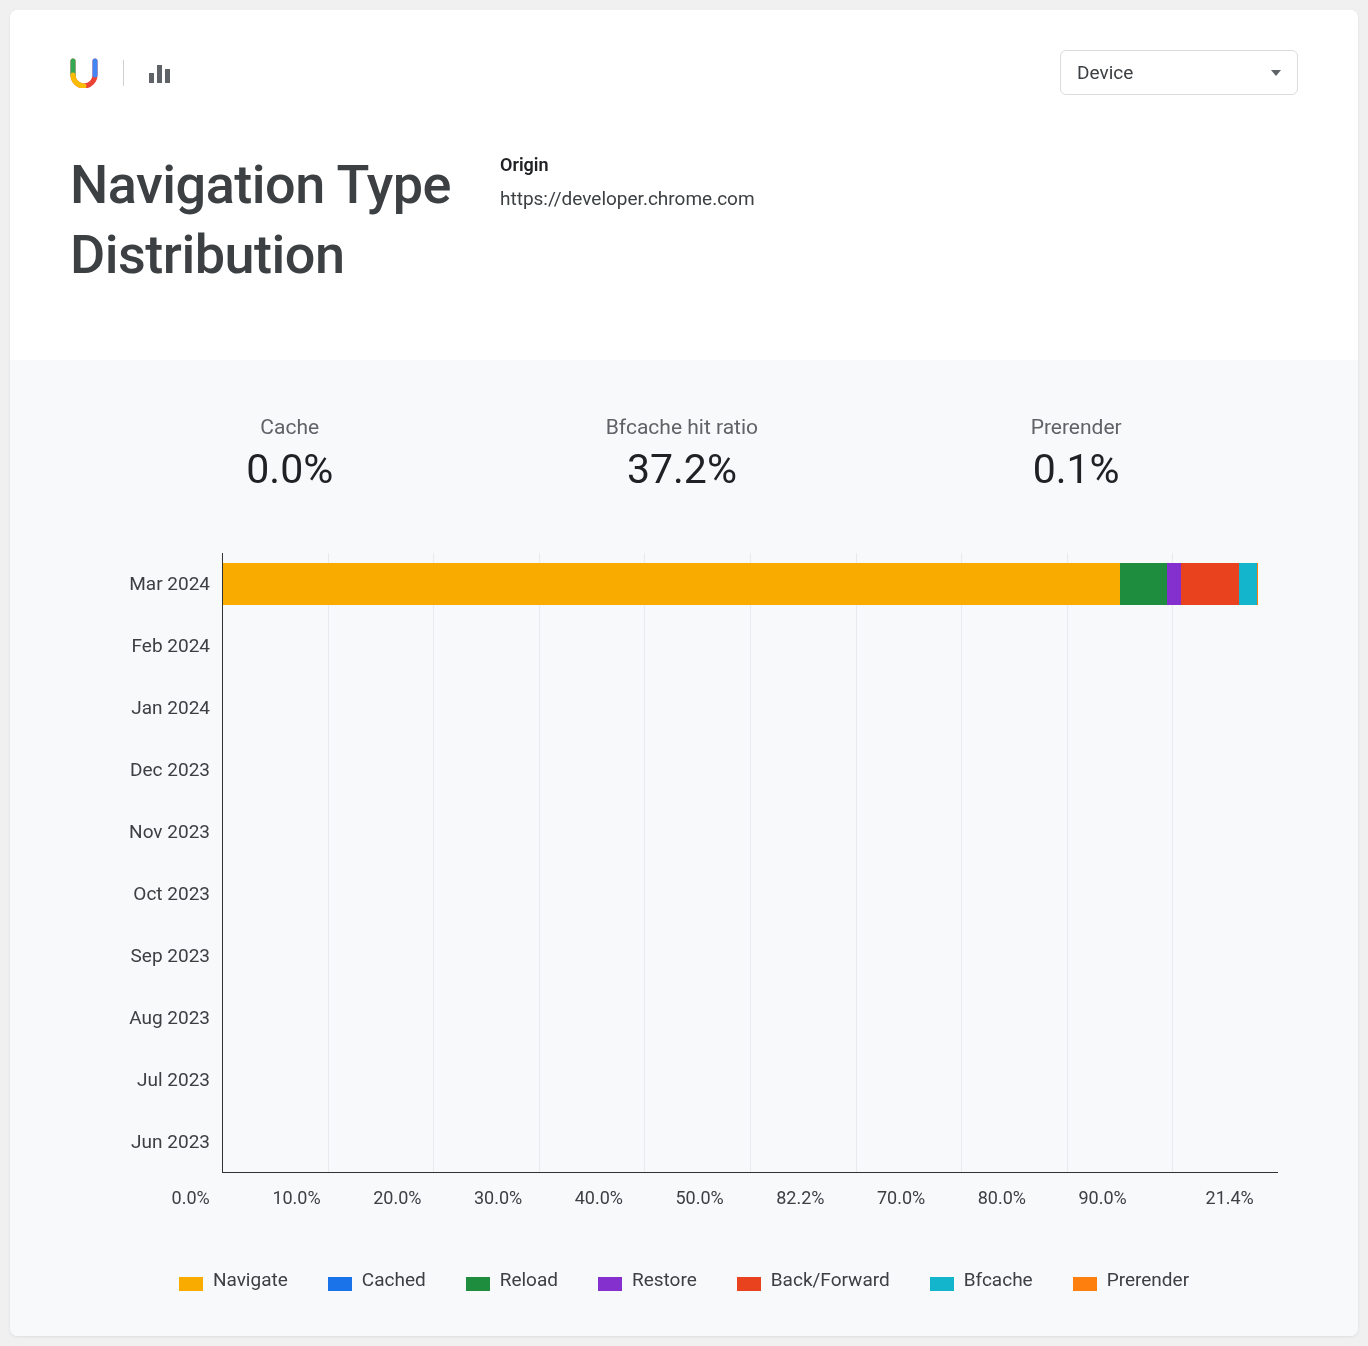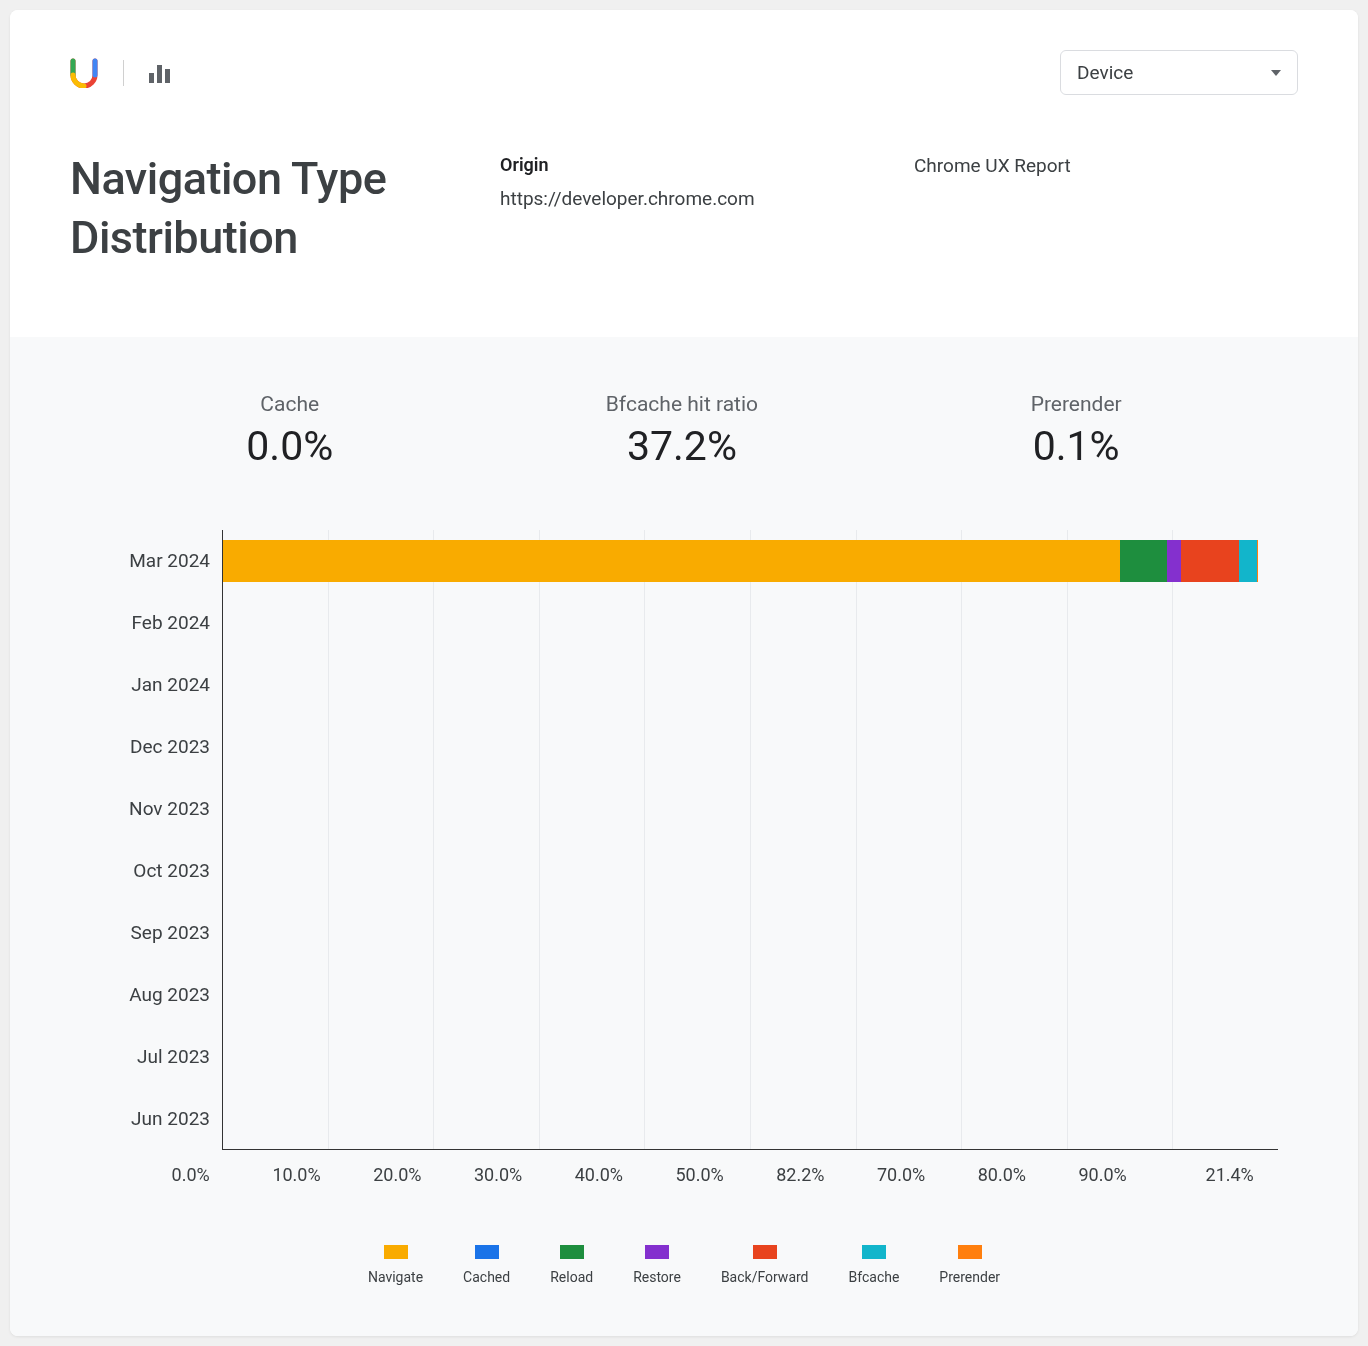--- a/index.html
+++ b/index.html
@@ -74,21 +74,21 @@
       border-left: 5px solid transparent;
       border-right: 5px solid transparent;
       border-top: 6px solid #5f6368;
     }
     .title-row {
       display: flex;
       gap: 30px;
       align-items: flex-start;
     }
     .page-title {
-      font-size: 45px;
+      font-size: 54px;
       font-weight: 500;
       color: #3c4043;
       line-height: 1.3;
       width: 400px;
       letter-spacing: -0.5px;
     }
     .meta-block {
       flex: 1;
       padding-top: 4px;
     }
@@ -197,25 +197,24 @@
     .x-tick:first-child { transform: translateX(-50%); }
     .legend {
       margin-top: 60px;
       display: flex;
       justify-content: center;
       gap: 40px;
       flex-wrap: wrap;
     }
     .legend-item {
       display: flex;
-      align-items: center;
+      align-items: flex-end;
       gap: 10px;
       color: #3c4043;
-      font-size: 14px;
-      flex-direction: column;
+      font-size: 19px;
     }
     .swatch {
       width: 24px;
       height: 14px;
     }
   </style>
 </head>
 <body>
 
 <div class="page">
@@ -244,21 +243,20 @@
       </div>
     </div>
 
     <div class="title-row">
       <h1 class="page-title">Navigation Type Distribution</h1>
       <div class="meta-block">
         <div class="meta-label">Origin</div>
         <div class="meta-value">https://developer.chrome.com</div>
       </div>
       <div class="meta-block">
-        <div class="meta-value">Chrome UX Report</div>
       </div>
     </div>
   </div>
 
   <div class="chart-section">
     <div class="metrics-row">
       <div class="metric">
         <div class="metric-label">Cache</div>
         <div class="metric-value">0.0%</div>
       </div>

